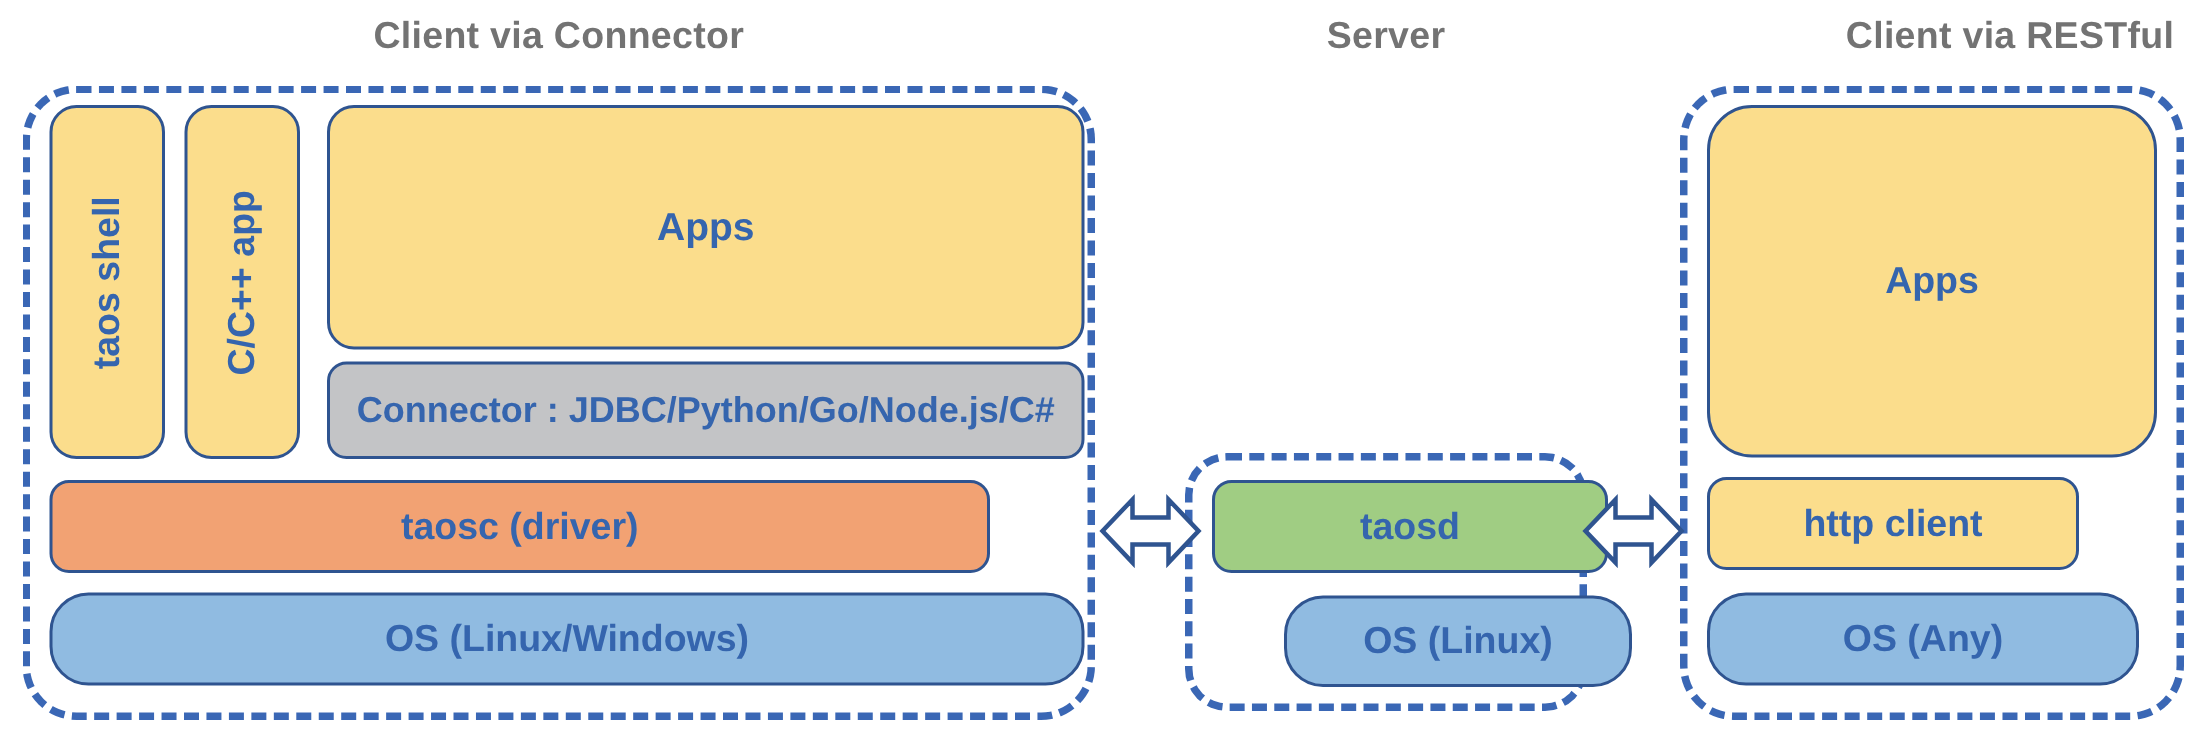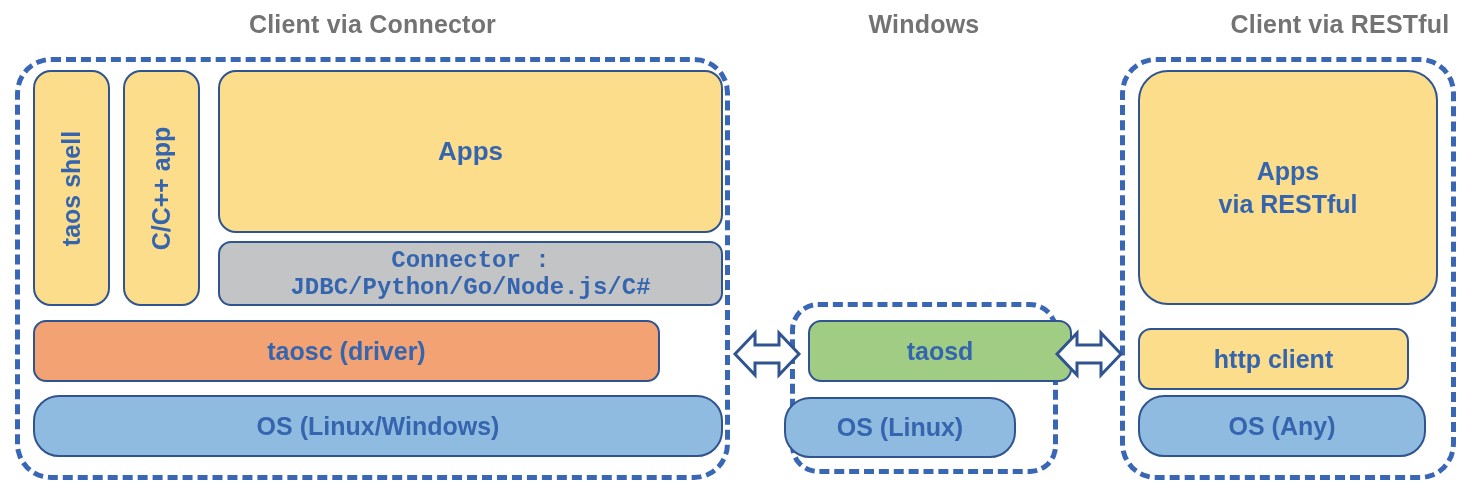--- a/index.html
+++ b/index.html
@@ -48,32 +48,32 @@
   .gray   { background: #C3C4C6; }
   .vbox {
     border-radius: 18px;
   }
   .vbox .vtext {
     transform: rotate(-90deg);
     white-space: nowrap;
   }
   .bigbox { border-radius: 18px; font-size: 26px; }
   .apps-rest { border-radius: 30px; flex-direction: column; line-height: 33px; }
-  .connector-box { font-size: 24px; font-family: Liberation Mono, monospace; }
+  .connector-box { font-size: 24px; }
   .arrow {
     position: absolute;
     width: 70px;
     height: 56px;
   }
 </style>
 </head>
 <body>
 
 <div class="title" style="left:15px; width:715px;">Client via Connector</div>
-<div class="title" style="left:790px; width:268px;">Windows</div>
+<div class="title" style="left:790px; width:268px;">Server</div>
 <div class="title" style="left:1172px; width:336px;">Client via RESTful</div>
 
 <div class="container" style="left:15px; top:57px; width:715px; height:423px; border-radius:36px;"></div>
 
 <div class="box yellow vbox" style="left:33px; top:70px; width:77px; height:236px;">
   <span class="vtext">taos shell</span>
 </div>
 
 <div class="box yellow vbox" style="left:123px; top:70px; width:77px; height:236px;">
   <span class="vtext">C/C++ app</span>
@@ -84,30 +84,29 @@
 <div class="box gray connector-box" style="left:218px; top:241px; width:505px; height:65px;">Connector : JDBC/Python/Go/Node.js/C#</div>
 
 <div class="box orange" style="left:33px; top:320px; width:627px; height:62px;">taosc (driver)</div>
 
 <div class="box blue" style="left:33px; top:395px; width:690px; height:62px;">OS (Linux/Windows)</div>
 
 <div class="container" style="left:790px; top:302px; width:268px; height:172px; border-radius:28px;"></div>
 
 <div class="box green" style="left:808px; top:320px; width:264px; height:62px;">taosd</div>
 
-<div class="box blue" style="left:784px; top:397px; width:232px; height:61px;">OS (Linux)</div>
+<div class="box blue" style="left:856px; top:397px; width:232px; height:61px;">OS (Linux)</div>
 
 <div class="container" style="left:1120px; top:57px; width:336px; height:423px; border-radius:36px;"></div>
 
 <div class="box yellow apps-rest" style="left:1138px; top:70px; width:300px; height:235px;">
   <span>Apps</span>
-  <span>via RESTful</span>
 </div>
 
-<div class="box yellow" style="left:1138px; top:328px; width:271px; height:62px;">http client</div>
+<div class="box yellow" style="left:1138px; top:318px; width:248px; height:62px;">http client</div>
 
 <div class="box blue" style="left:1138px; top:395px; width:288px; height:62px;">OS (Any)</div>
 
 <svg class="arrow" style="left:732px; top:326px;" viewBox="0 0 70 56">
   <path d="M3,28 L23,7 L23,19 L47,19 L47,7 L67,28 L47,49 L47,37 L23,37 L23,49 Z" fill="#ffffff" stroke="#2F5490" stroke-width="3" stroke-linejoin="miter"></path>
 </svg>
 
 <svg class="arrow" style="left:1054px; top:326px;" viewBox="0 0 70 56">
   <path d="M3,28 L23,7 L23,19 L47,19 L47,7 L67,28 L47,49 L47,37 L23,37 L23,49 Z" fill="#ffffff" stroke="#2F5490" stroke-width="3" stroke-linejoin="miter"></path>
 </svg>

